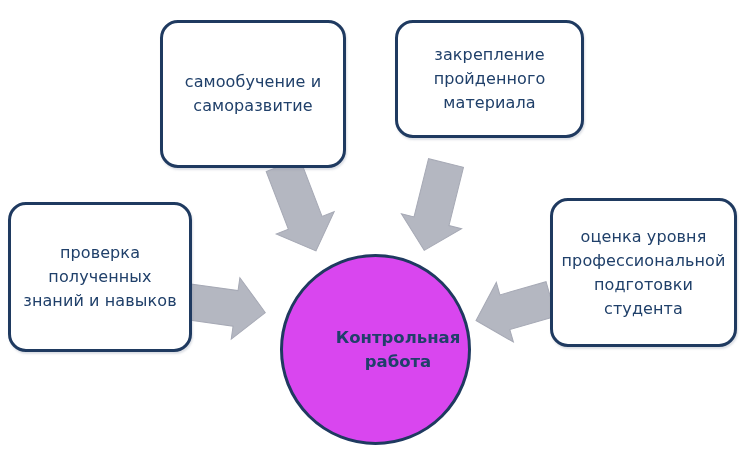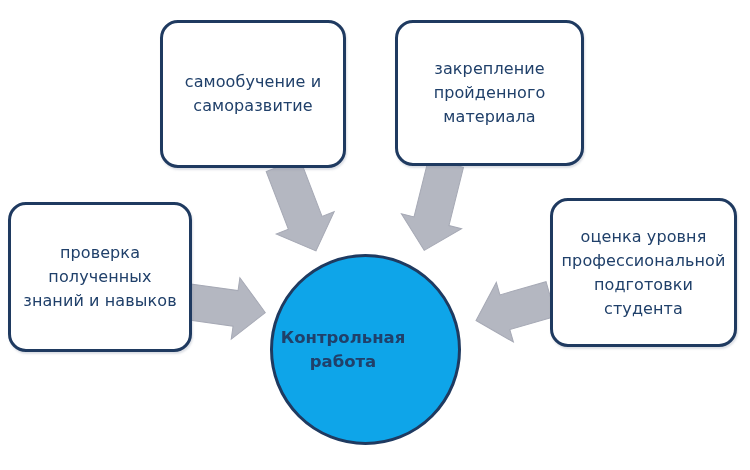--- a/index.html
+++ b/index.html
@@ -41,33 +41,33 @@
     padding:10px 12px;
     box-shadow:1px 2px 2px rgba(140,150,170,0.30);
   }
   .node .label{
     font-size:16px;
     line-height:1.5;
     color:var(--text);
     letter-spacing:.1px;
   }
   .node-top-left  {left:160px; top:20px;  width:186px; height:148px;justify-content:center;}
-  .node-top-right {left:395px; top:20px;  width:189px; height:146px;}
+  .node-top-right {left:395px; top:20px;  width:189px; height:118px;}
   .node-left      {left:8px;   top:202px; width:184px; height:150px;}
   .node-right     {left:550px; top:198px; width:187px; height:149px;}
   .center-circle{
     position:absolute;
-    left:270px; top:254px;
+    left:280px; top:254px;
     width:191px; height:191px;
-    background:#0ea5e9;
+    background:#d946ef;
     border:3.5px solid var(--navy);
     border-radius:50%;
     display:flex;
     align-items:center;
-    justify-content:flex-start;
+    justify-content:flex-end;
     text-align:center;
   }
   .center-circle .label{
     font-weight:bold;
     font-size:16.5px;
     line-height:1.45;
     width:140px;
     color:var(--text);
   }
 </style>

